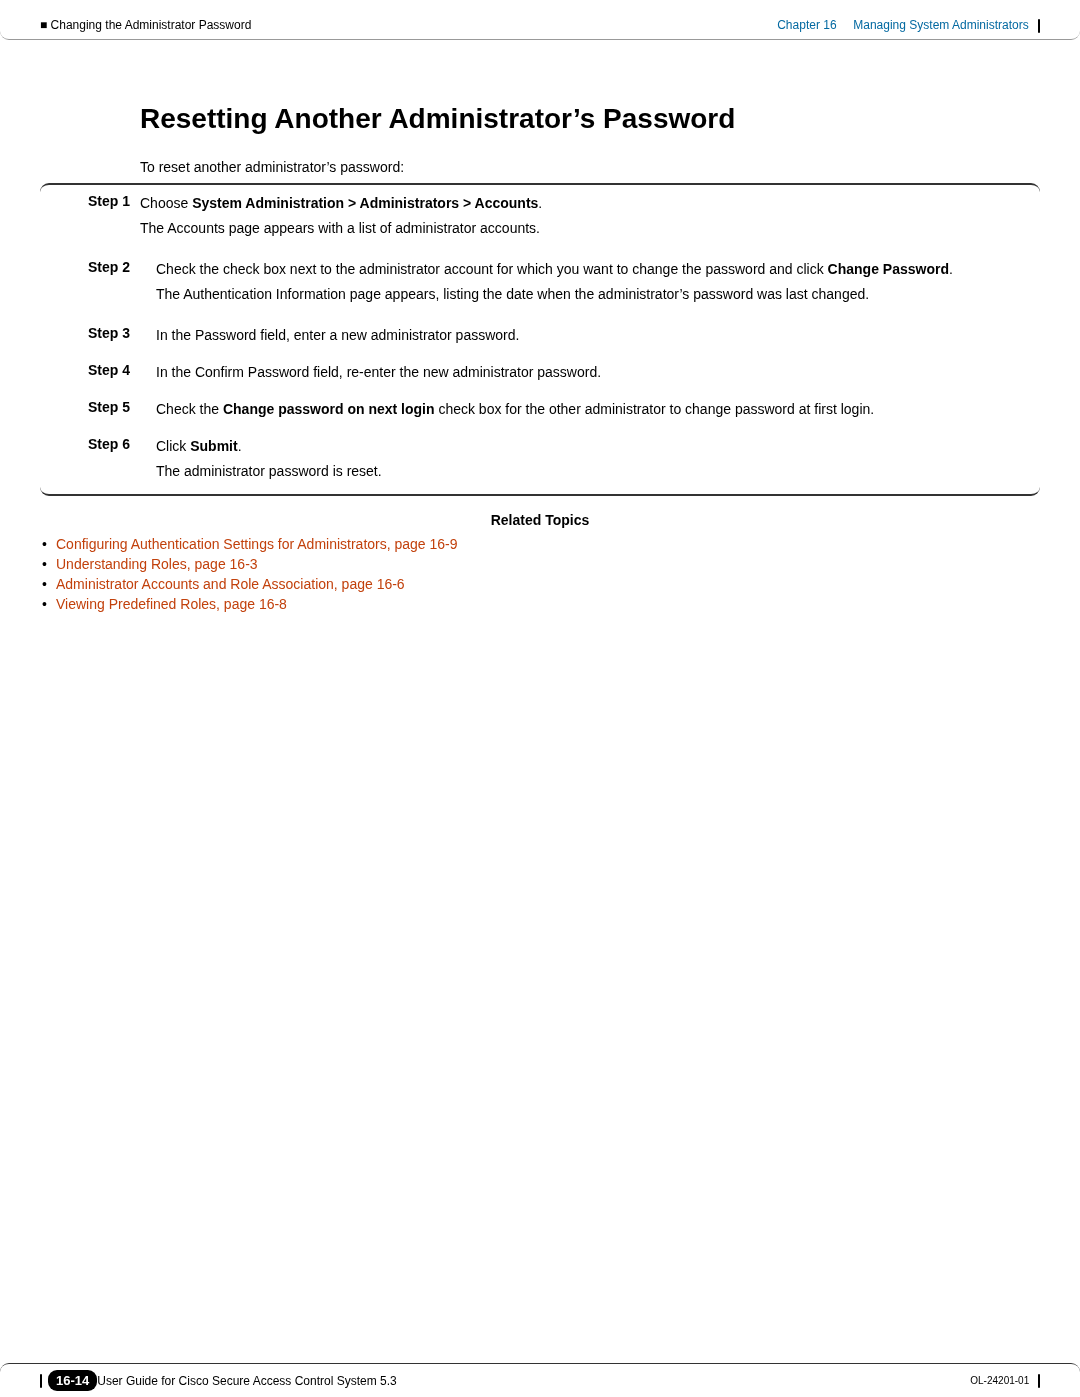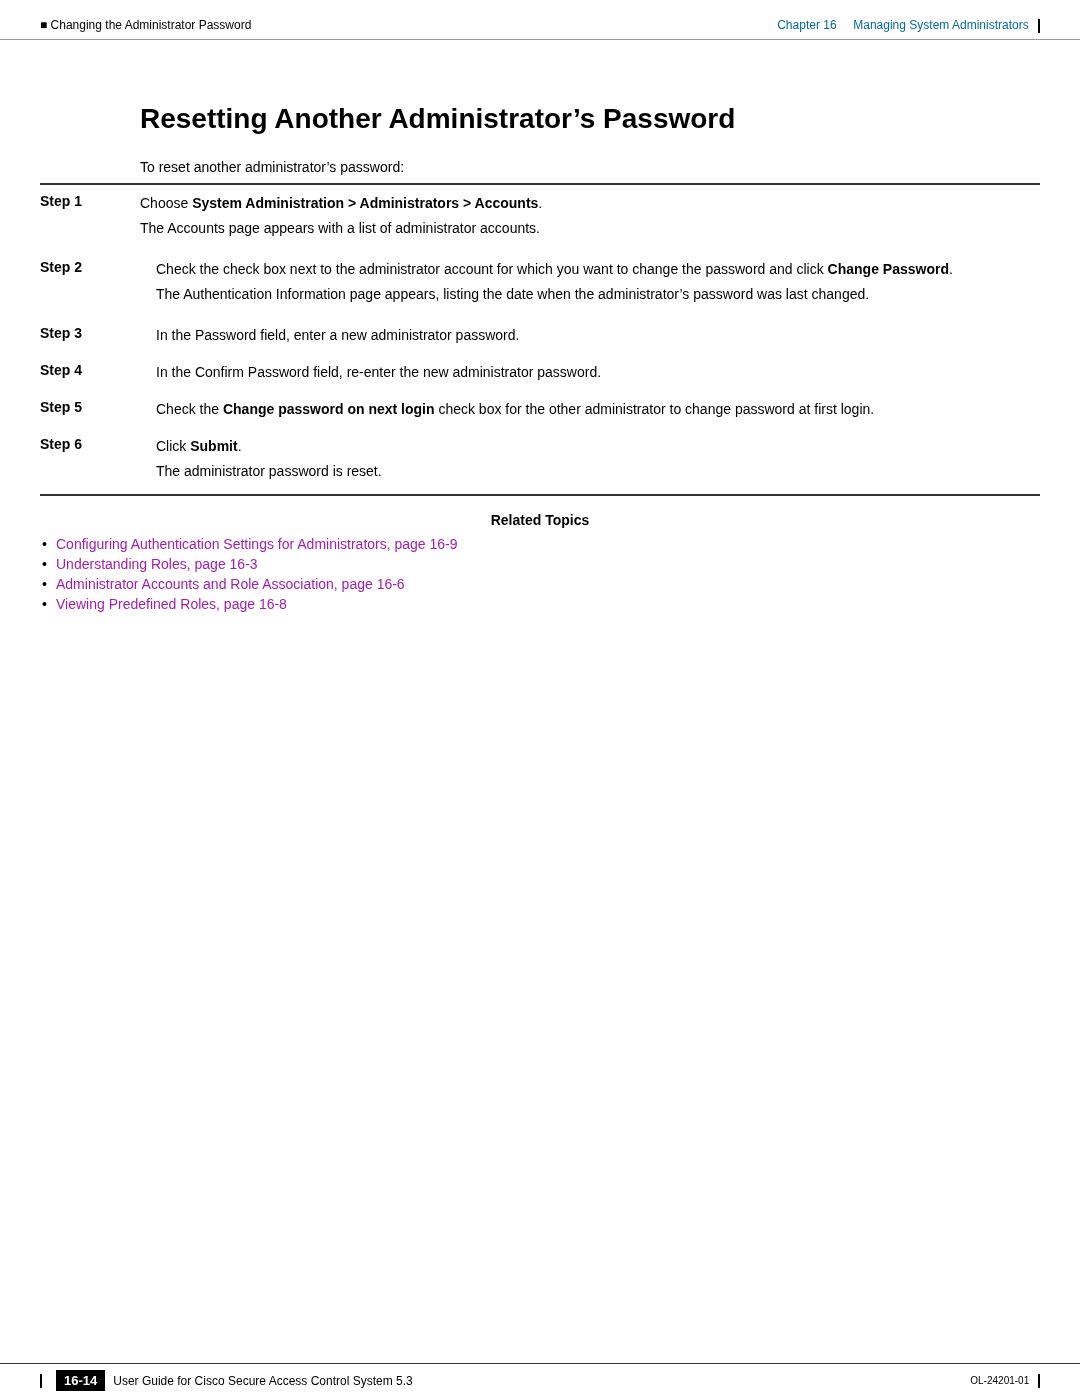--- a/index.html
+++ b/index.html
@@ -1,18 +1,19 @@
 <!DOCTYPE html>
 <html><head>
   <meta charset="utf-8">
   <style>
     * {
       margin: 0;
       padding: 0;
       box-sizing: border-box;
+      border-radius: 9px;
     }
 
     body {
       font-family: Arial, Helvetica, sans-serif;
       font-size: 14px;
       color: #000;
       background: #fff;
       width: 1080px;
       min-height: 1397px;
       position: relative;
@@ -88,20 +89,21 @@
     }
 
     .step-label {
       font-weight: bold;
       font-size: 14px;
       width: 100px;
       min-width: 100px;
       padding-right: 10px;
       padding-top: 0;
       flex-shrink: 0;
+      text-align: right;
     }
 
     .step-content {
       flex: 1;
       font-size: 14px;
       line-height: 1.5;
     }
 
     .step-content p {
       margin-bottom: 4px;
@@ -134,21 +136,21 @@
     }
 
     .related-topics ul li::before {
       content: "•";
       position: absolute;
       left: 2px;
       color: #000;
     }
 
     .related-topics ul li a {
-      color: #a21caf;
+      color: #c2410c;
       text-decoration: none;
       font-size: 14px;
       margin-top: 37px;
     }
 
     
     .page-footer {
       position: absolute;
       bottom: 0;
       left: 0;
@@ -156,21 +158,20 @@
       border-top: 1px solid #333;
       display: flex;
       justify-content: space-between;
       align-items: center;
       padding: 6px 40px;
     }
 
     .footer-left {
       display: flex;
       align-items: center;
-      gap: 8px;
     }
 
     .footer-page-num {
       background: #000;
       color: #fff;
       font-weight: bold;
       font-size: 13px;
       padding: 3px 8px;
     }
 

